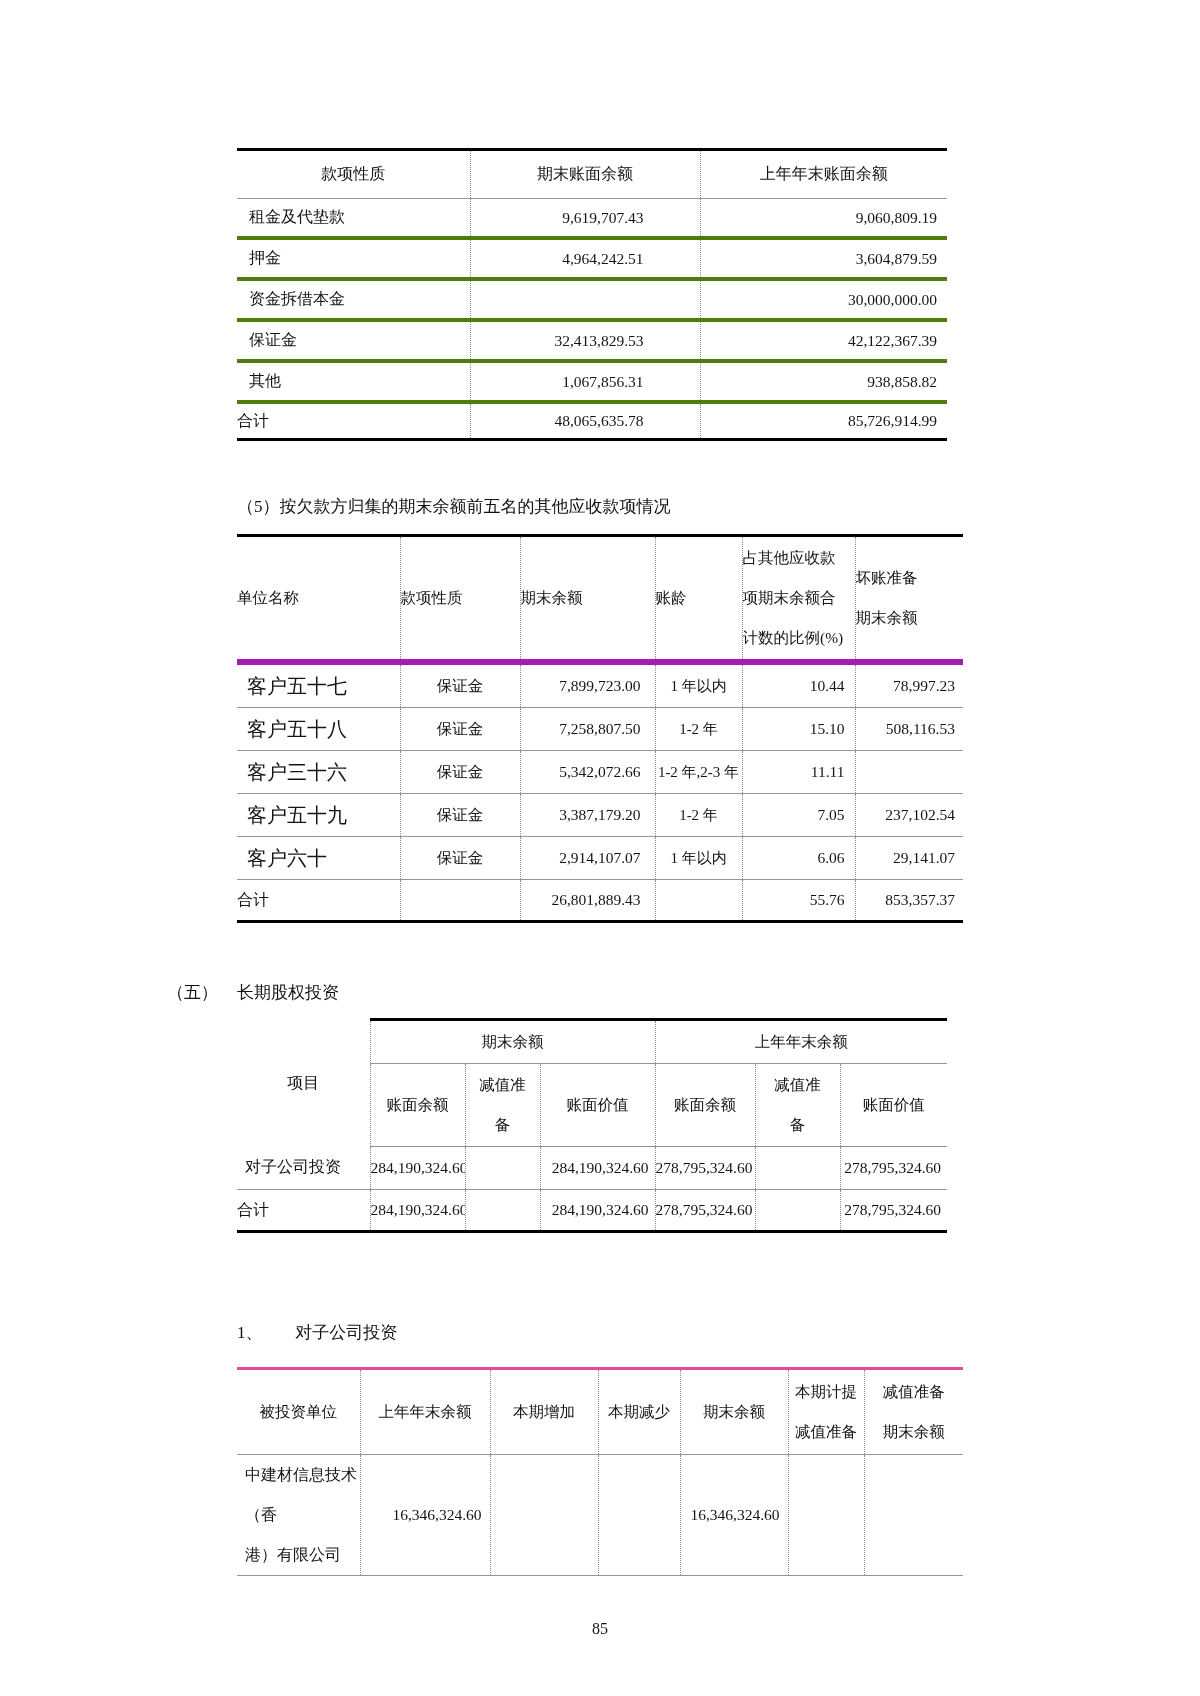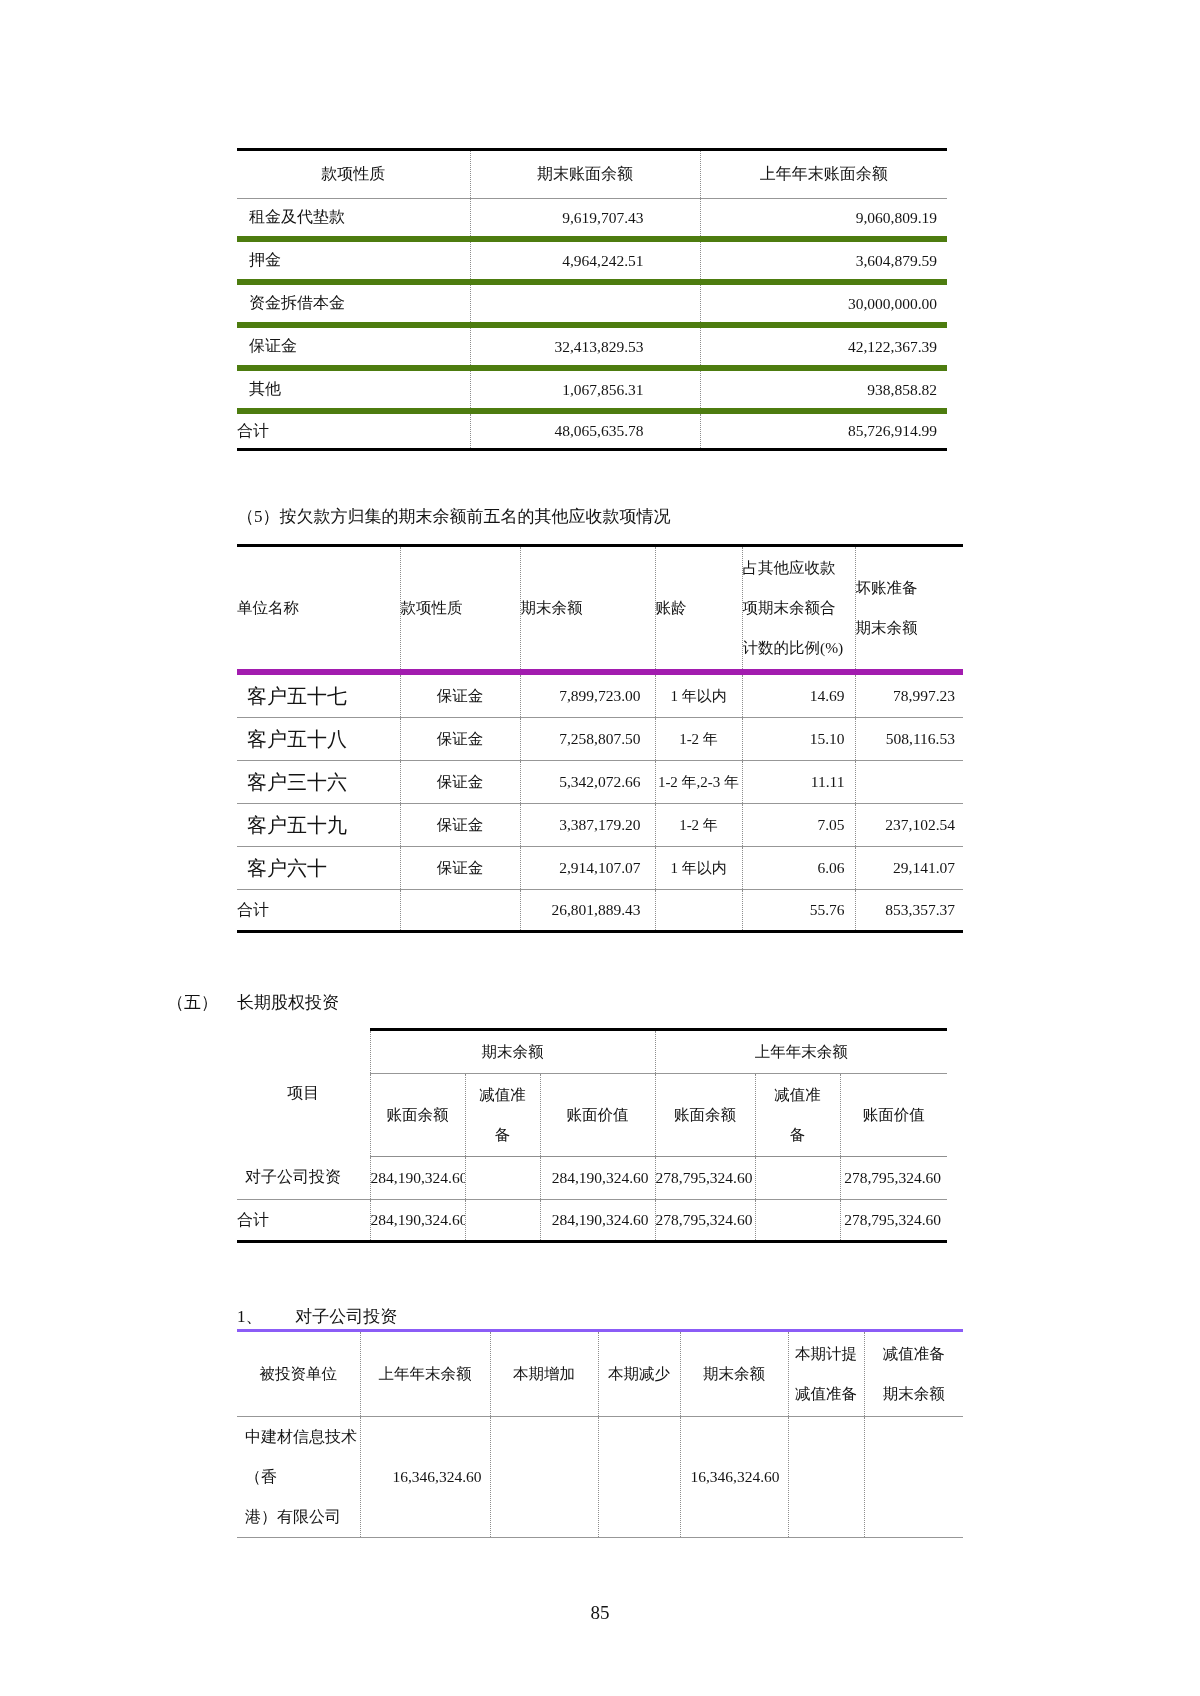--- a/index.html
+++ b/index.html
@@ -15,32 +15,32 @@
   .num{font-size:15.5px;text-align:right}
   .ctr{text-align:left}
 
   
   .fin th,.fin td{border-left:1px dotted #8d8d8d}
   .fin .fc{border-left:none}
 
   
   .t1{width:710px;border-top:3px solid #000;border-bottom:3px solid #000}
   .t1 th{height:47px;font-size:16px;text-align:center;border-bottom:1px solid #979797}
-  .t1 td{height:37px;border-bottom:6px solid #4d7c0f}
+  .t1 td{height:37px;border-bottom:4px solid #4d7c0f}
   .t1 tr.total td{height:34px;border-bottom:none}
   .t1 td.name{padding-left:12px;font-size:16px}
   .t1 td.cur{padding-right:56px}
   .t1 td.pri{padding-right:10px}
 
   
   .sec-title{font-size:17px;font-weight:normal;color:#111}
   .h-top5{margin-top:54px}
   .h-lte{margin-top:58px;position:relative}
   .h-lte .sec-no{position:absolute;left:-70px;top:0}
-  .h-sub{margin-top:62px;width:726px;border-bottom:3px solid #8b5cf6;padding-bottom:1px}
+  .h-sub{margin-top:88px;width:726px;border-bottom:3px solid #ec4899;padding-bottom:23px}
   .h-sub .sec-no{display:inline-block;width:54px}
 
   
   .t2{width:726px;border-top:3px solid #000;border-bottom:3px solid #000;margin-top:16px}
   .t2 th{height:122px;line-height:40px;font-size:15.5px;text-align:left;border-bottom:6px solid #a21caf}
   .t2 td{height:42px;border-bottom:1px solid #979797}
   .t2 tr.total td{height:40px;border-bottom:none}
   .t2 td.c1{padding-left:10px;font-size:20px}
   .t2 td.c2{text-align:center;font-size:15.5px}
   .t2 td.c3{padding-right:14px}
@@ -59,21 +59,21 @@
   .t3 td.item{padding-left:8px;font-size:16px}
   .t3 td.num{padding-right:6px}
 
   
   .t4{width:726px}
   .t4 th{height:84px;line-height:40px;font-size:15.5px;text-align:center;border-bottom:1px solid #979797}
   .t4 td{height:81px;border-bottom:1px solid #979797}
   .t4 td.name{padding-left:8px;font-size:16px;line-height:40px}
   .t4 td.num{padding-right:8px}
 
-  .page-num{margin-top:64px;text-align:center;font-size:19px;width:1200px;margin-left:-237px}
+  .page-num{margin-top:44px;text-align:center;font-size:16px;width:1200px;margin-left:-237px}
 </style>
 </head>
 <body>
 
 <div class="content">
 
   <table class="t1 fin">
     <colgroup>
         <col style="width:233px">
         <col style="width:230px">
@@ -139,21 +139,21 @@
 项期末余额合
 计数的比例(%)</th>
       <th>坏账准备
 期末余额</th>
     </tr>
     <tr>
       <td class="c1 fc">客户五十七</td>
       <td class="c2">保证金</td>
       <td class="num c3">7,899,723.00</td>
       <td class="c4">1 年以内</td>
-      <td class="num c5">14.69</td>
+      <td class="num c5">10.44</td>
       <td class="num c6">78,997.23</td>
     </tr>
     <tr>
       <td class="c1 fc">客户五十八</td>
       <td class="c2">保证金</td>
       <td class="num c3">7,258,807.50</td>
       <td class="c4">1-2 年</td>
       <td class="num c5">15.10</td>
       <td class="num c6">508,116.53</td>
     </tr>

